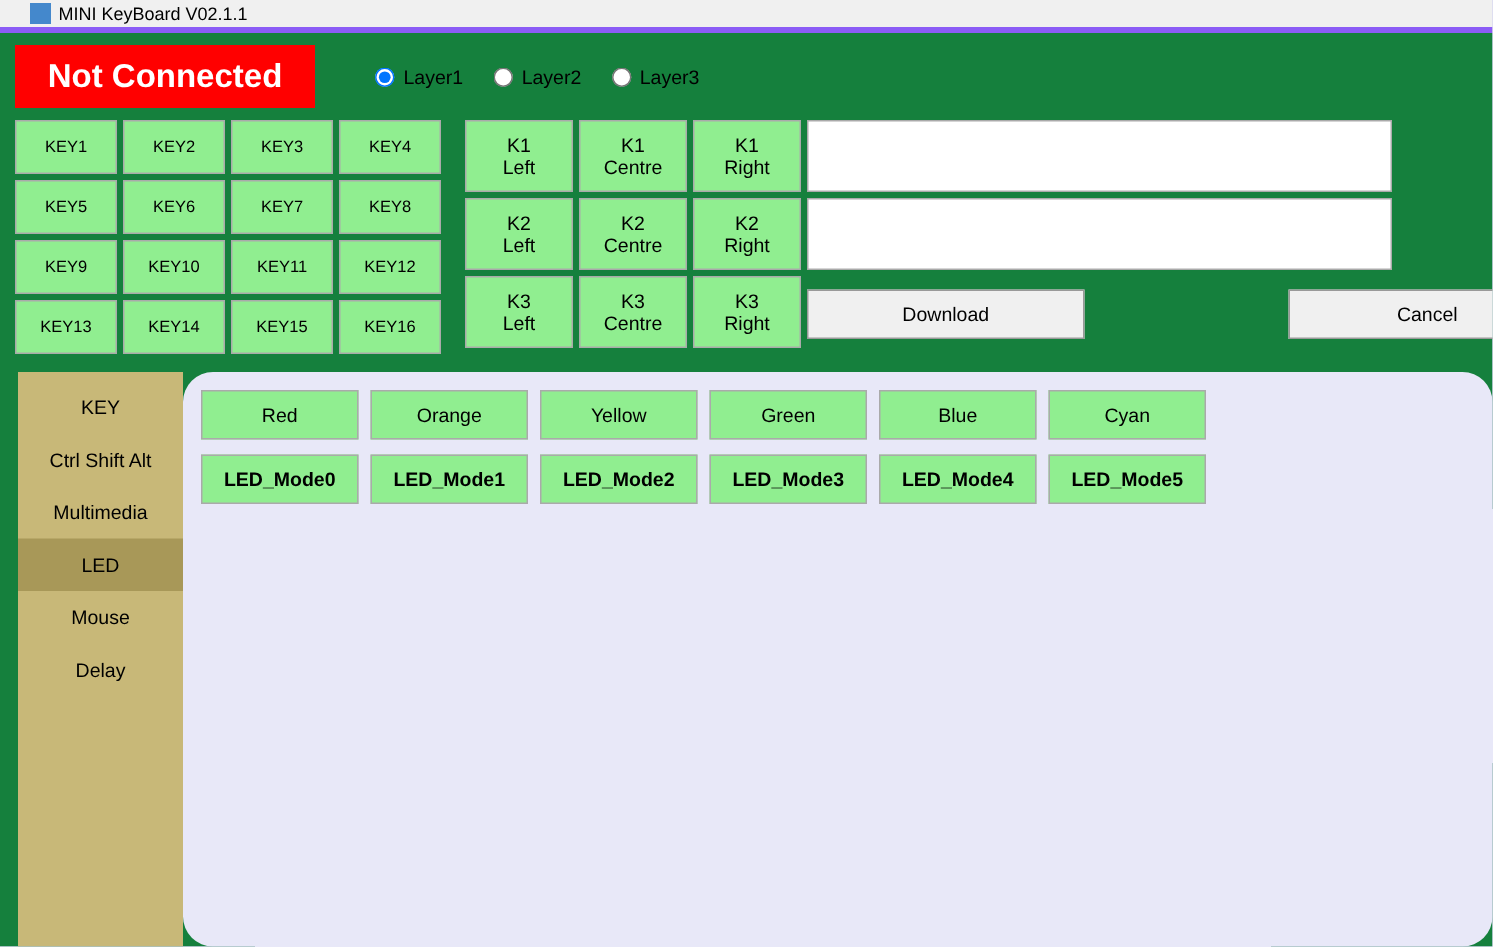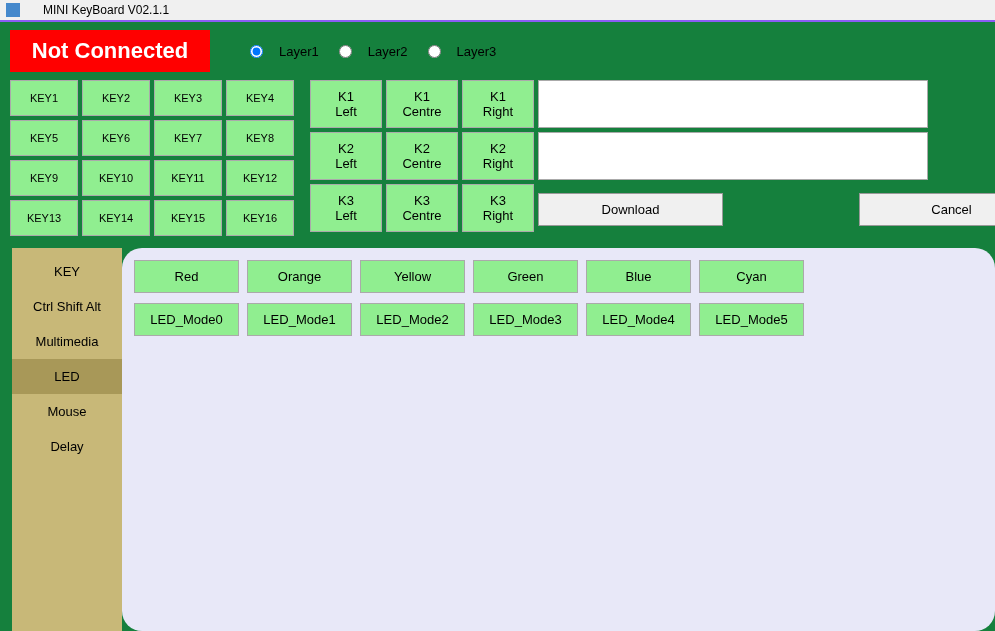--- a/index.html
+++ b/index.html
@@ -9,24 +9,23 @@
       background: #c8c8e8;
       width: 995px;
       height: 631px;
       overflow: hidden;
     }
     .title-bar {
       background: #f0f0f0;
       height: 22px;
       display: flex;
       align-items: center;
-      padding: 0 6px;
+      padding: 0 20px;
       font-size: 12px;
-      border-bottom: 2px solid #8b5cf6;
-      gap: 18px;
+      border-bottom: 4px solid #8b5cf6;
     }
     .title-bar-icon {
       width: 14px;
       height: 14px;
       margin-right: 5px;
       background: #4488cc;
       display: inline-block;
     }
     .main-container {
       display: flex;
@@ -52,21 +51,21 @@
     .layer-radio-group {
       display: flex;
       gap: 20px;
       align-items: center;
       padding-top: 14px;
       margin-left: 30px;
     }
     .radio-label {
       display: flex;
       align-items: center;
-      gap: 16px;
+      gap: 6px;
       cursor: pointer;
       font-size: 13px;
     }
     .keys-and-config {
       display: flex;
       padding: 0 10px 8px 10px;
       gap: 16px;
     }
     .keys-grid {
       display: grid;
@@ -182,20 +181,21 @@
       flex-wrap: wrap;
     }
     .led-mode-btn {
       background: #90ee90;
       border: 1px solid #aaa;
       padding: 8px 0;
       width: 105px;
       text-align: center;
       cursor: pointer;
       font-size: 13px;
+      font-weight: bold;
     }
   </style>
 </head>
 <body>
 
 <div class="title-bar">
   <span class="title-bar-icon"></span>
   <span>MINI KeyBoard V02.1.1</span>
 </div>
 

